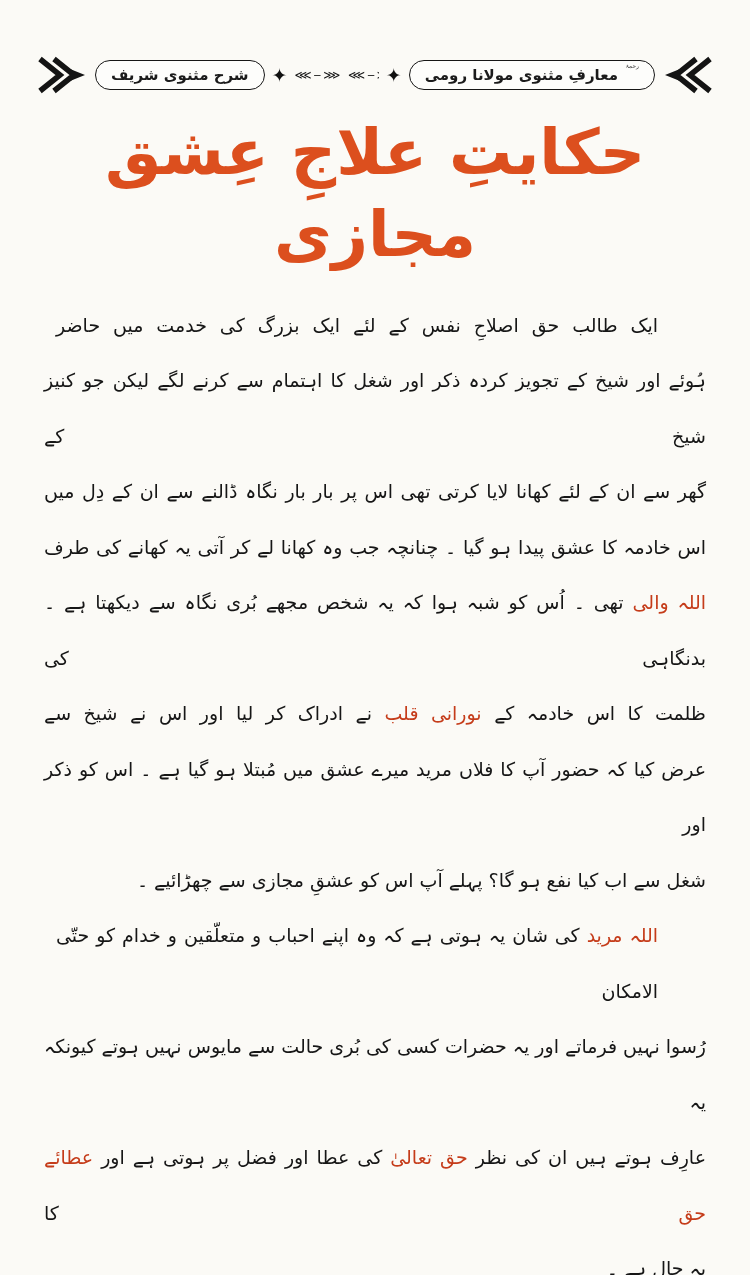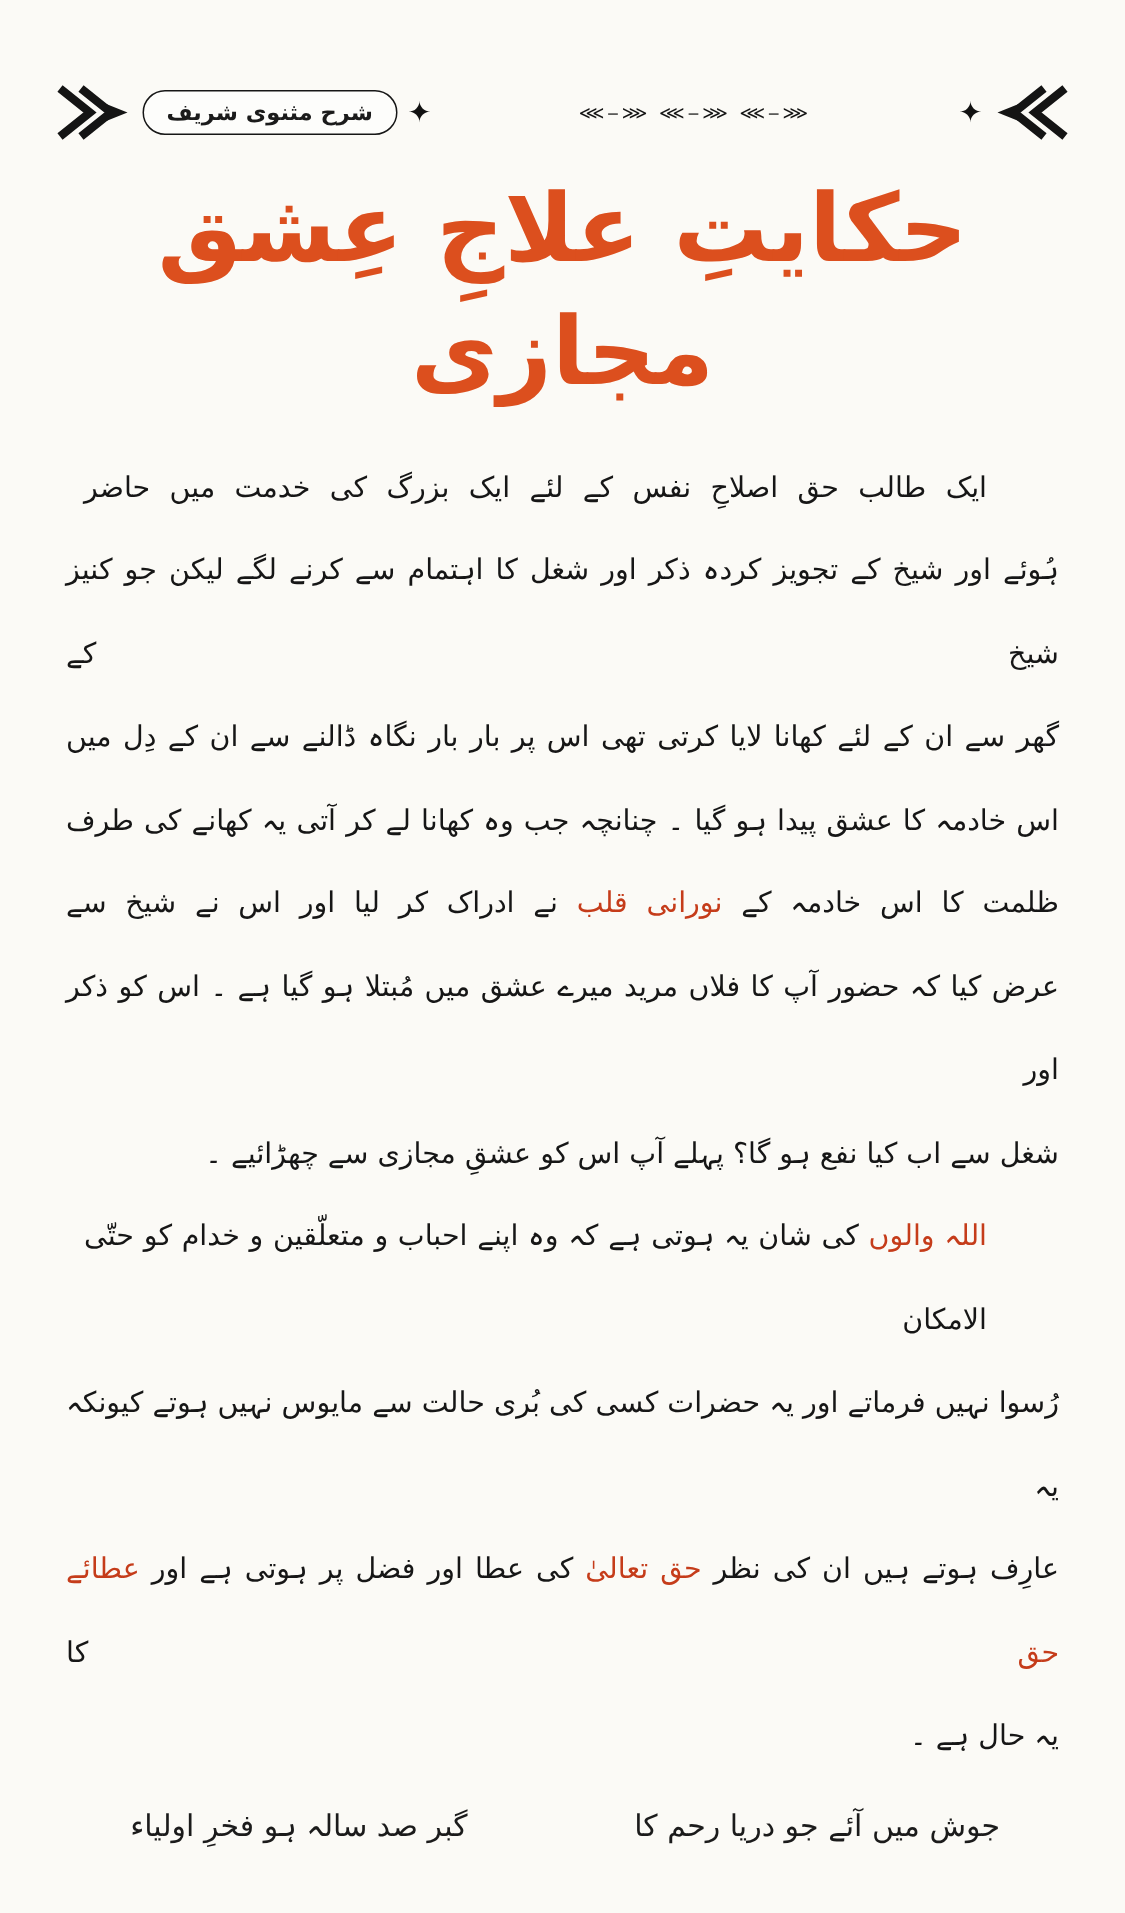--- a/index.html
+++ b/index.html
@@ -65,38 +65,43 @@
       <path d="M4 3 L24 19 L4 35" stroke="#141414" stroke-width="5.5" fill="none"></path>
       <path d="M18 3 L38 19 L18 35" stroke="#141414" stroke-width="5.5" fill="none"></path>
       <path d="M34 13 L49 19 L34 25 Z" fill="#141414"></path>
     </svg>
     <div class="cartouche">
       <span>شرح مثنوی شریف</span>
     </div>
     <span class="fleuron">✦</span>
     <span class="chain">⋘‒⋙ ⋘‒⋙ ⋘‒⋙</span>
     <span class="fleuron">✦</span>
+    <div class="cartouche">
+      <span class="seal">رحمۃ اللہ علیہ</span>
+      <span>معارفِ مثنوی مولانا رومی</span>
+    </div>
     <svg class="arrow-orn" width="52" height="38" viewBox="0 0 52 38" style="transform:scaleX(-1);">
       <path d="M4 3 L24 19 L4 35" stroke="#141414" stroke-width="5.5" fill="none"></path>
       <path d="M18 3 L38 19 L18 35" stroke="#141414" stroke-width="5.5" fill="none"></path>
       <path d="M34 13 L49 19 L34 25 Z" fill="#141414"></path>
     </svg>
   </div>
 
   <div class="title">حکایتِ علاجِ عِشق مجازی</div>
 
   <div class="body-text">
       <div class="line indent"><span>ایک طالب حق اصلاحِ نفس کے لئے ایک بزرگ کی خدمت میں حاضر</span></div>
       <div class="line"><span>ہُوئے اور شیخ کے تجویز کردہ ذکر اور شغل کا اہتمام سے کرنے لگے لیکن جو کنیز شیخ کے</span></div>
       <div class="line"><span>گھر سے ان کے لئے کھانا لایا کرتی تھی اس پر بار بار نگاہ ڈالنے سے ان کے دِل میں</span></div>
       <div class="line"><span>اس خادمہ کا عشق پیدا ہو گیا ۔ چنانچہ جب وہ کھانا لے کر آتی یہ کھانے کی طرف</span></div>
+      <div class="line"><span class="red">اللہ والی</span><span> تھی ۔ اُس کو شبہ ہوا کہ یہ شخص مجھے بُری نگاہ سے دیکھتا ہے ۔ بدنگاہی کی</span></div>
       <div class="line"><span>ظلمت کا اس خادمہ کے </span><span class="red">نورانی قلب</span><span> نے ادراک کر لیا اور اس نے شیخ سے</span></div>
       <div class="line"><span>عرض کیا کہ حضور آپ کا فلاں مرید میرے عشق میں مُبتلا ہو گیا ہے ۔ اس کو ذکر اور</span></div>
       <div class="line no-just"><span>شغل سے اب کیا نفع ہو گا؟ پہلے آپ اس کو عشقِ مجازی سے چھڑائیے ۔</span></div>
-      <div class="line indent"><span class="red">اللہ والوں</span><span> کی شان یہ ہوتی ہے کہ وہ اپنے احباب و متعلّقین و خدام کو حتّی الامکان</span></div>
+      <div class="line indent"><span class="red">اللہ مرید</span><span> کی شان یہ ہوتی ہے کہ وہ اپنے احباب و متعلّقین و خدام کو حتّی الامکان</span></div>
       <div class="line"><span>رُسوا نہیں فرماتے اور یہ حضرات کسی کی بُری حالت سے مایوس نہیں ہوتے کیونکہ یہ</span></div>
       <div class="line"><span>عارِف ہوتے ہیں ان کی نظر </span><span class="red">حق تعالیٰ</span><span> کی عطا اور فضل پر ہوتی ہے اور </span><span class="red">عطائے حق</span><span> کا</span></div>
       <div class="line no-just"><span>یہ حال ہے ۔</span></div>
     </div>
 
   <div class="poem">
       <div class="poem-row">
         <div class="hemi">جوش میں آئے جو دریا رحم کا</div>
         <div class="hemi">گبر صد سالہ ہو فخرِ اولیاء</div>
       </div>

